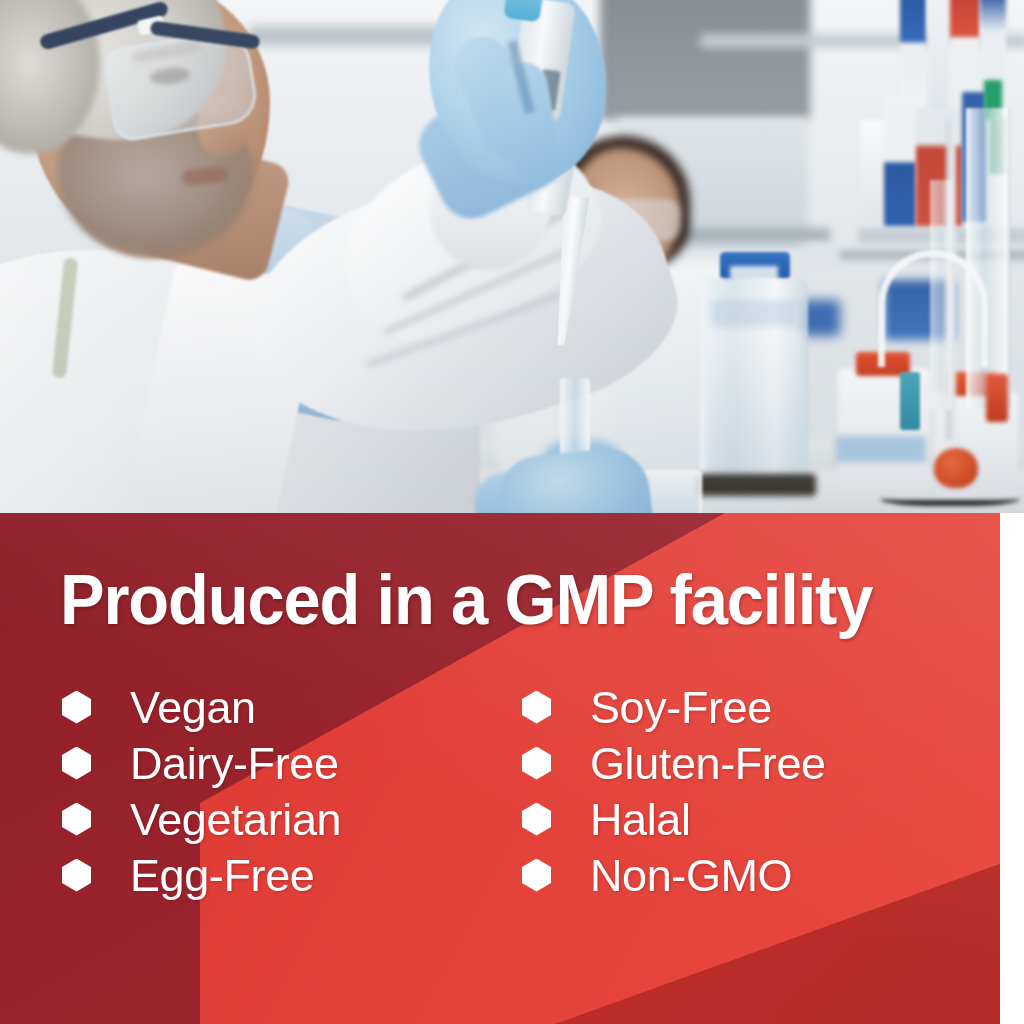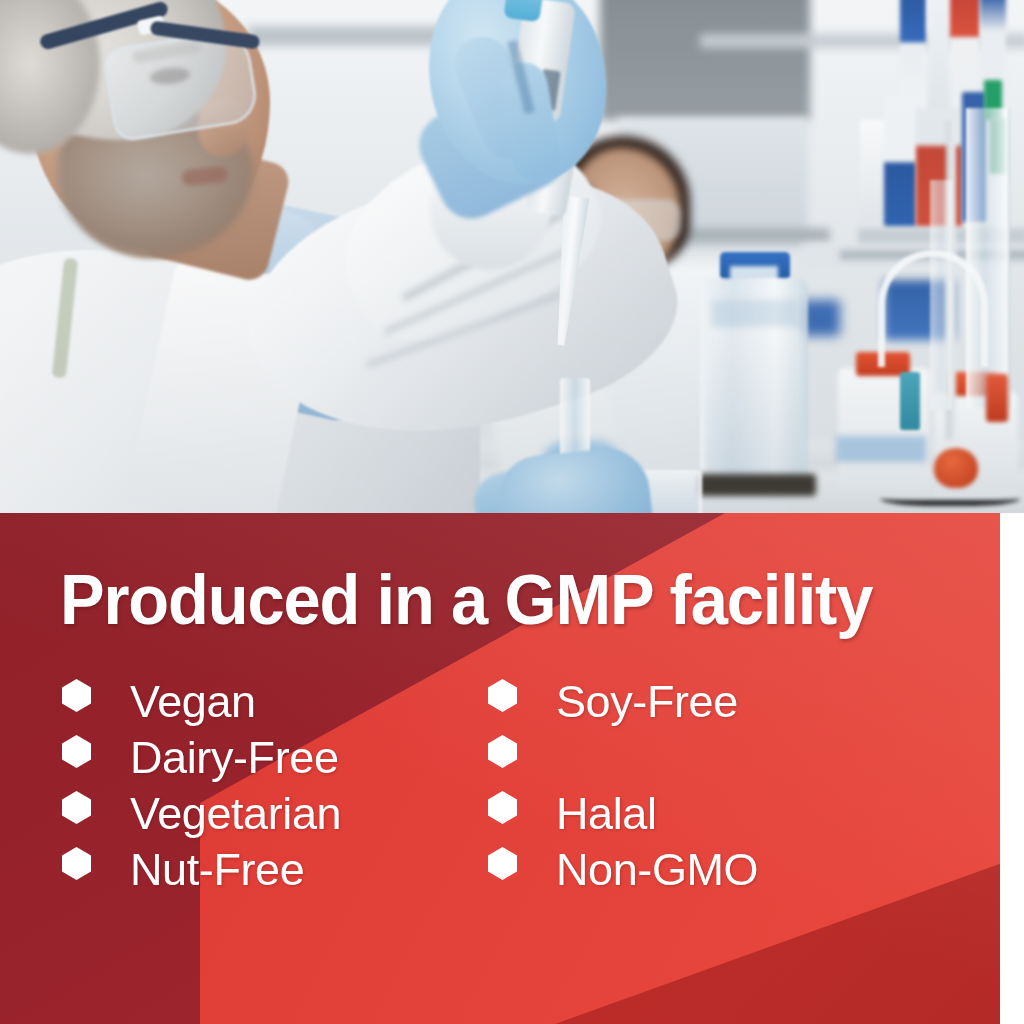--- a/index.html
+++ b/index.html
@@ -605,25 +605,25 @@
     position: absolute;
     left: 0;
     top: 166px;
     width: 1024px;
   }
   .col {
     position: absolute;
     top: 0;
   }
   .col-left  { left: 62px; }
-  .col-right { left: 488px; }
+  .col-right { left: 522px; }
 
   .item {
     display: flex;
-    align-items: flex-start;
+    align-items: center;
     height: 56px;
   }
   .hexbullet {
     width: 29px;
     height: 33px;
     background: #ffffff;
     clip-path: polygon(50% 0%, 100% 26%, 100% 74%, 50% 100%, 0% 74%, 0% 26%);
     flex: 0 0 auto;
     filter: drop-shadow(0 1px 2px rgba(90,15,20,.22));
   }
@@ -772,31 +772,32 @@
           <div class="item">
             <span class="hexbullet"></span>
             <span class="item-label">Dairy-Free</span>
           </div>
           <div class="item">
             <span class="hexbullet"></span>
             <span class="item-label">Vegetarian</span>
           </div>
           <div class="item">
             <span class="hexbullet"></span>
-            <span class="item-label">Nut-Free</span>
+            <span class="item-label">Egg-Free</span>
           </div>
         </div>
 
         <div class="col col-right">
           <div class="item">
             <span class="hexbullet"></span>
             <span class="item-label">Soy-Free</span>
           </div>
           <div class="item">
             <span class="hexbullet"></span>
+            <span class="item-label">Gluten-Free</span>
           </div>
           <div class="item">
             <span class="hexbullet"></span>
             <span class="item-label">Halal</span>
           </div>
           <div class="item">
             <span class="hexbullet"></span>
             <span class="item-label">Non-GMO</span>
           </div>
         </div>

